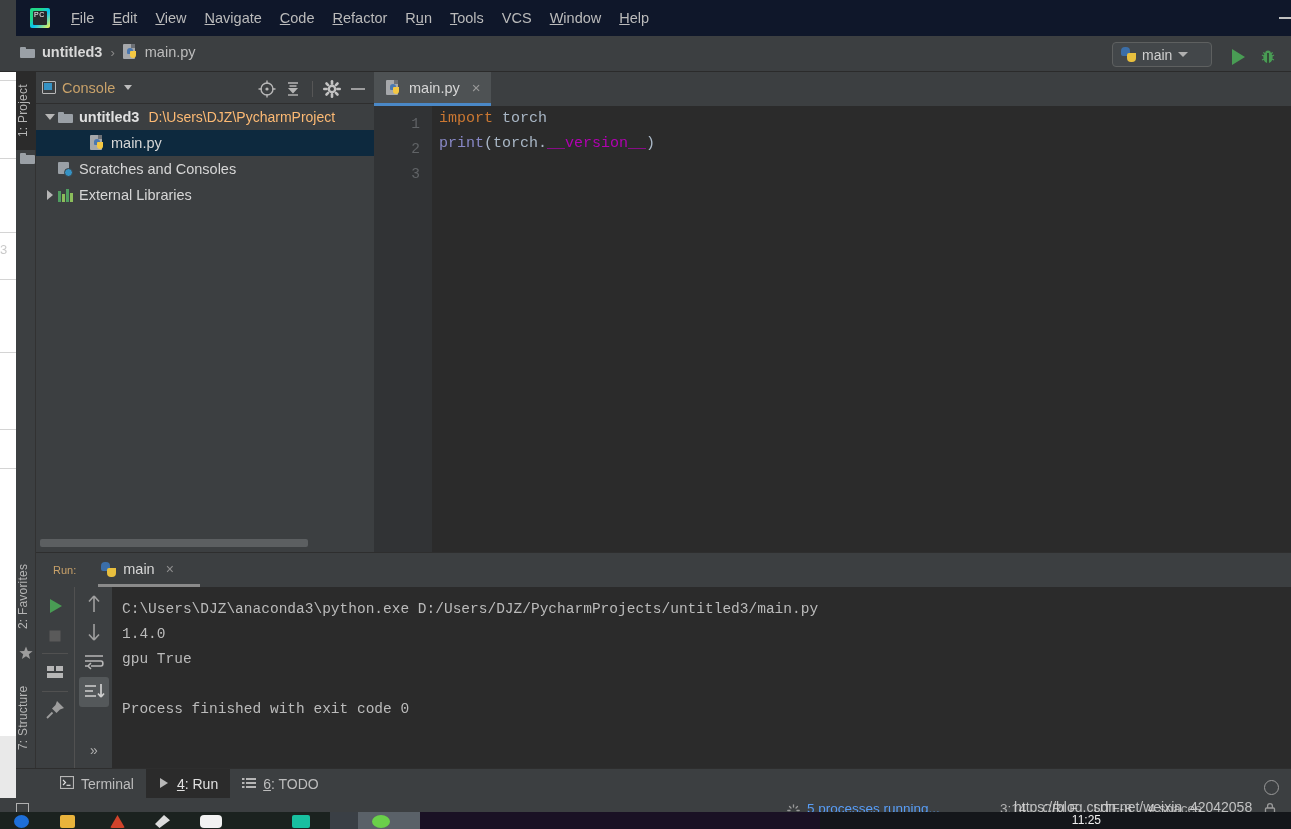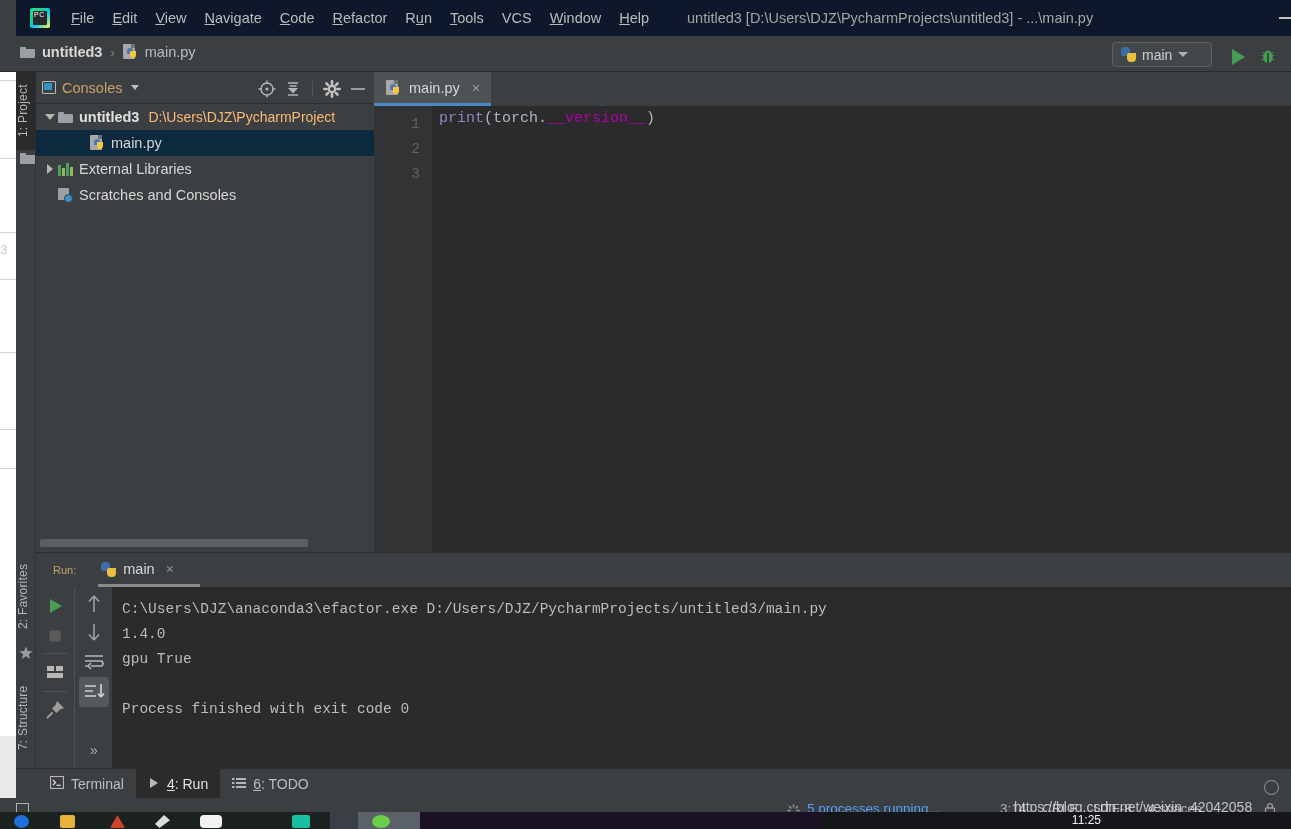--- a/index.html
+++ b/index.html
@@ -261,21 +261,21 @@
   .console{
     position:absolute; left:76px; top:0; right:0; bottom:0;
     font-family:"Liberation Mono", monospace; font-size:14.5px;
     color:#bbbbbb; padding:10px 0 0 10px; line-height:25px; white-space:pre;
   }
 
   
   .bottom-tabs{
     position:absolute; left:16px; top:768px; right:0; height:30px;
     background:#3c3f41; border-top:1px solid #2e2e2e;
-    display:flex; align-items:center; padding-left:22px; gap:0;
+    display:flex; align-items:center; padding-left:32px; gap:0;
   }
   .btab{
     display:flex; align-items:center; gap:7px; height:30px; padding:0 12px;
     color:#bdbdbd; font-size:14px;
   }
   .btab.active{ background:#2b2b2b; color:#e0e0e0; }
   .btab u{ text-decoration:underline; }
 
   
   .statusbar{
@@ -342,21 +342,20 @@
       <div class="menu-item"><u>V</u>iew</div>
       <div class="menu-item"><u>N</u>avigate</div>
       <div class="menu-item"><u>C</u>ode</div>
       <div class="menu-item"><u>R</u>efactor</div>
       <div class="menu-item">R<u>u</u>n</div>
       <div class="menu-item"><u>T</u>ools</div>
       <div class="menu-item">VCS</div>
       <div class="menu-item"><u>W</u>indow</div>
       <div class="menu-item"><u>H</u>elp</div>
     </div>
-    <div class="title-text">untitled3 [D:\Users\DJZ\PycharmProjects\untitled3] - ...\main.py</div>
     <div class="win-min"></div>
   </div>
 
   <div class="navbar">
     <div class="crumbs">
       <div class="crumb">
         <span class="folder-icon"></span>
         <span class="crumb-label">untitled3</span>
       </div>
       <span class="crumb-sep">›</span>
@@ -407,21 +406,21 @@
         <rect x="0" y="7" width="4" height="5" fill="#9d9d9d"></rect>
         <rect x="5" y="4" width="3" height="3" fill="#9d9d9d"></rect>
         <rect x="5" y="9" width="3" height="3" fill="#9d9d9d"></rect>
       </svg>
     </div>
   </div>
 
   <div class="project-panel">
     <div class="pp-header">
       <span class="pp-titleicon"></span>
-      <span class="pp-title">Consoles</span>
+      <span class="pp-title">Console</span>
       <span class="pp-caret"></span>
 
       <div class="pp-actions">
         <div class="pp-act">
           <svg width="24" height="22" viewBox="0 0 24 22">
             <circle cx="12" cy="11" r="6" fill="none" stroke="#b6b6b6" stroke-width="1.4"></circle>
             <path d="M12 2.5 L12 6 M12 16 L12 19.5 M3.5 11 L7 11 M17 11 L20.5 11" stroke="#b6b6b6" stroke-width="1.4"></path>
             <circle cx="12" cy="11" r="1.6" fill="#b6b6b6"></circle>
           </svg>
         </div>
@@ -472,39 +471,39 @@
         <span class="py-icon">
           <span class="sheet"></span>
             <span class="fold"></span>
           <span class="snakeb"></span>
             <span class="snakey"></span>
         </span>
         <span class="tree-label">main.py</span>
       </div>
 
       <div class="tree-row" style="padding-left:6px;">
+        <span class="tw"></span>
+        <span class="scratch-icon">
+          <span class="pg"></span>
+            <span class="clk"></span>
+        </span>
+        <span class="tree-label">Scratches and Consoles</span>
+      </div>
+
+      <div class="tree-row" style="padding-left:6px;">
         <span class="tw">
             <span class="tri-right"></span>
           </span>
         <span class="lib-icon">
           <i style="height:11px;background:#4f9e60;"></i>
           <i style="height:8px;background:#8bbd5b;"></i>
           <i style="height:13px;background:#4f9e60;"></i>
           <i style="height:9px;background:#8bbd5b;"></i>
         </span>
         <span class="tree-label">External Libraries</span>
-      </div>
-
-      <div class="tree-row" style="padding-left:6px;">
-        <span class="tw"></span>
-        <span class="scratch-icon">
-          <span class="pg"></span>
-            <span class="clk"></span>
-        </span>
-        <span class="tree-label">Scratches and Consoles</span>
       </div>
     </div>
 
     <div class="pp-hscroll">
       <div class="thumb"></div>
     </div>
   </div>
 
   <div class="editor">
     <div class="tabstrip">
@@ -521,20 +520,21 @@
     </div>
 
     <div class="code-area">
       <div class="gutter">
         <span class="ln" style="top:10px;">1</span>
         <span class="ln" style="top:35px;">2</span>
         <span class="ln" style="top:60px;">3</span>
       </div>
 
       <div class="code-lines">
+        <div class="cline"><span class="kw">import</span><span class="id"> torch</span></div>
         <div class="cline"><span class="fn">print</span><span class="pn">(</span><span class="id">torch.</span><span class="magic">__version__</span><span class="pn">)</span></div>
       </div>
       <div class="edit-scroll-right"></div>
     </div>
   </div>
 
   <div class="runwin">
     <div class="run-head">
       <span class="lbl">Run:</span>
       <div class="run-tab">
@@ -595,21 +595,21 @@
         </div>
         <div class="rs-btn" style="top:90px;background:#54585a;border-radius:3px;">
           <svg width="30" height="30" viewBox="0 0 30 30">
             <path d="M6 9 L17 9 M6 14 L14 14 M6 19 L17 19" stroke="#cfcfcf" stroke-width="1.7"></path>
             <path d="M22 7 L22 20 M22 20 L19 16.5 M22 20 L25 16.5" stroke="#cfcfcf" stroke-width="1.7" fill="none"></path>
           </svg>
         </div>
         <div class="rs-btn" style="top:148px;color:#b0b0b0;font-size:14px;text-align:center;line-height:30px;">»</div>
       </div>
 
-      <div class="console"><span>C:\Users\DJZ\anaconda3\efactor.exe D:/Users/DJZ/PycharmProjects/untitled3/main.py</span>
+      <div class="console"><span>C:\Users\DJZ\anaconda3\python.exe D:/Users/DJZ/PycharmProjects/untitled3/main.py</span>
 <span>1.4.0</span>
 <span>gpu True</span>
 <span></span>
 <span>Process finished with exit code 0</span></div>
     </div>
   </div>
 
   <div class="bottom-tabs">
     <div class="btab">
       <span>

